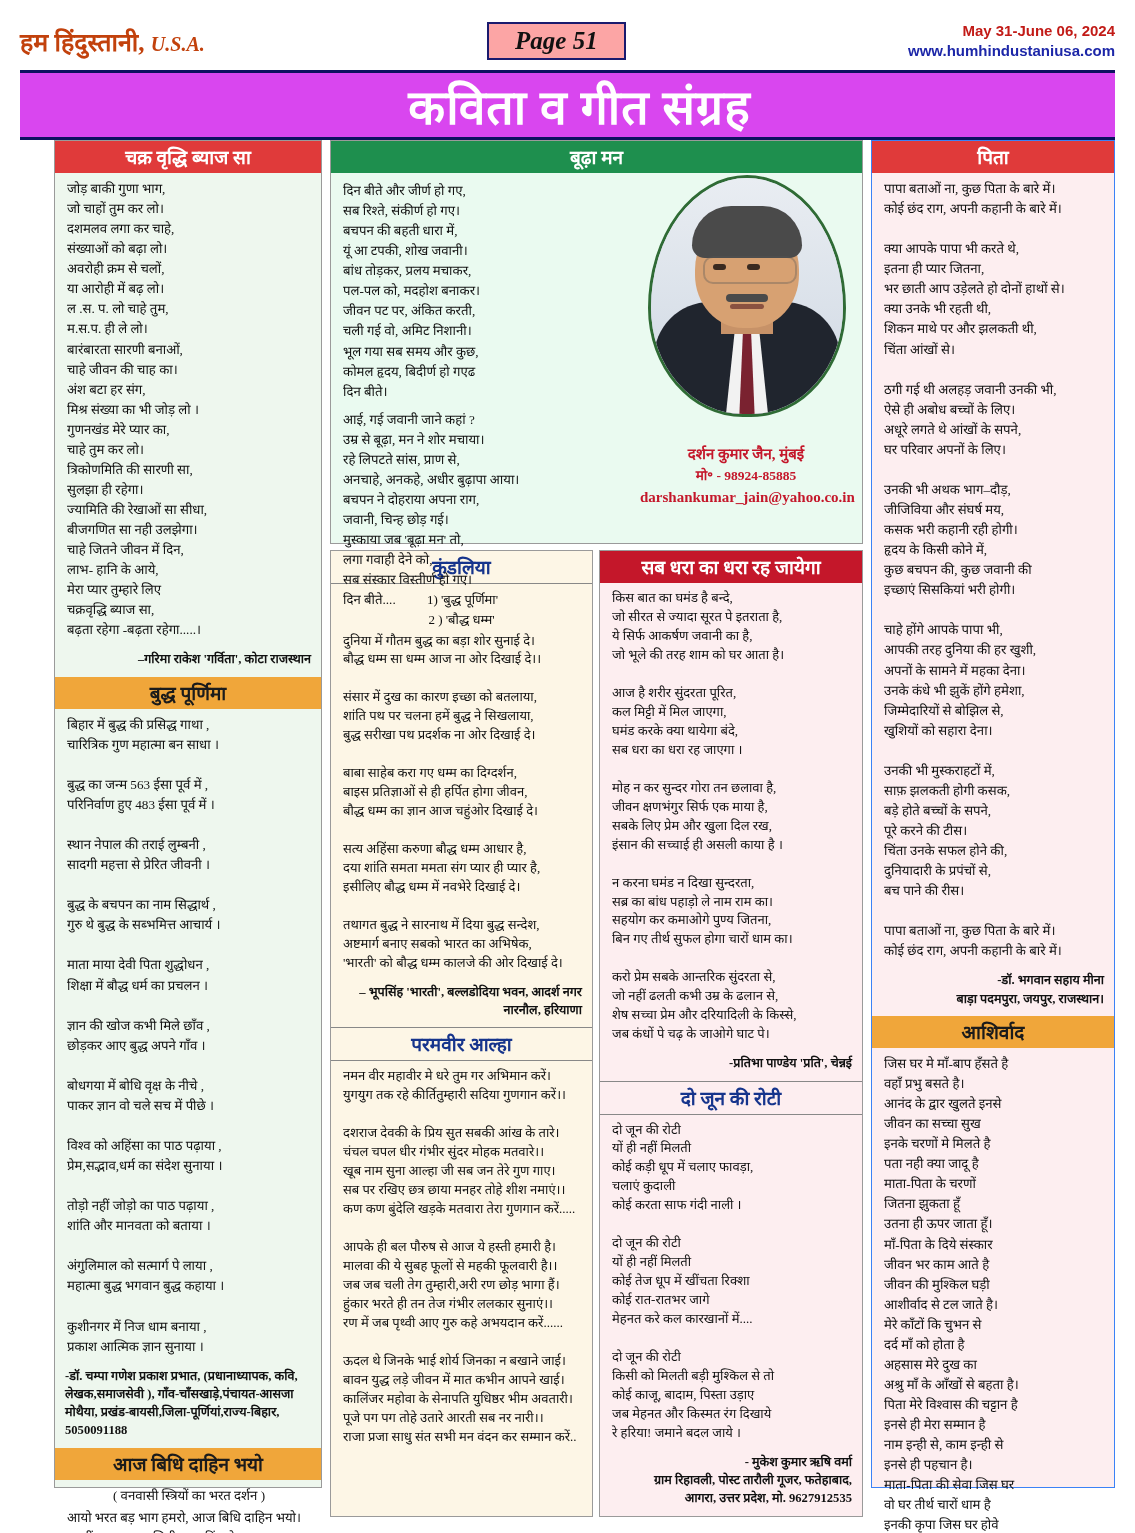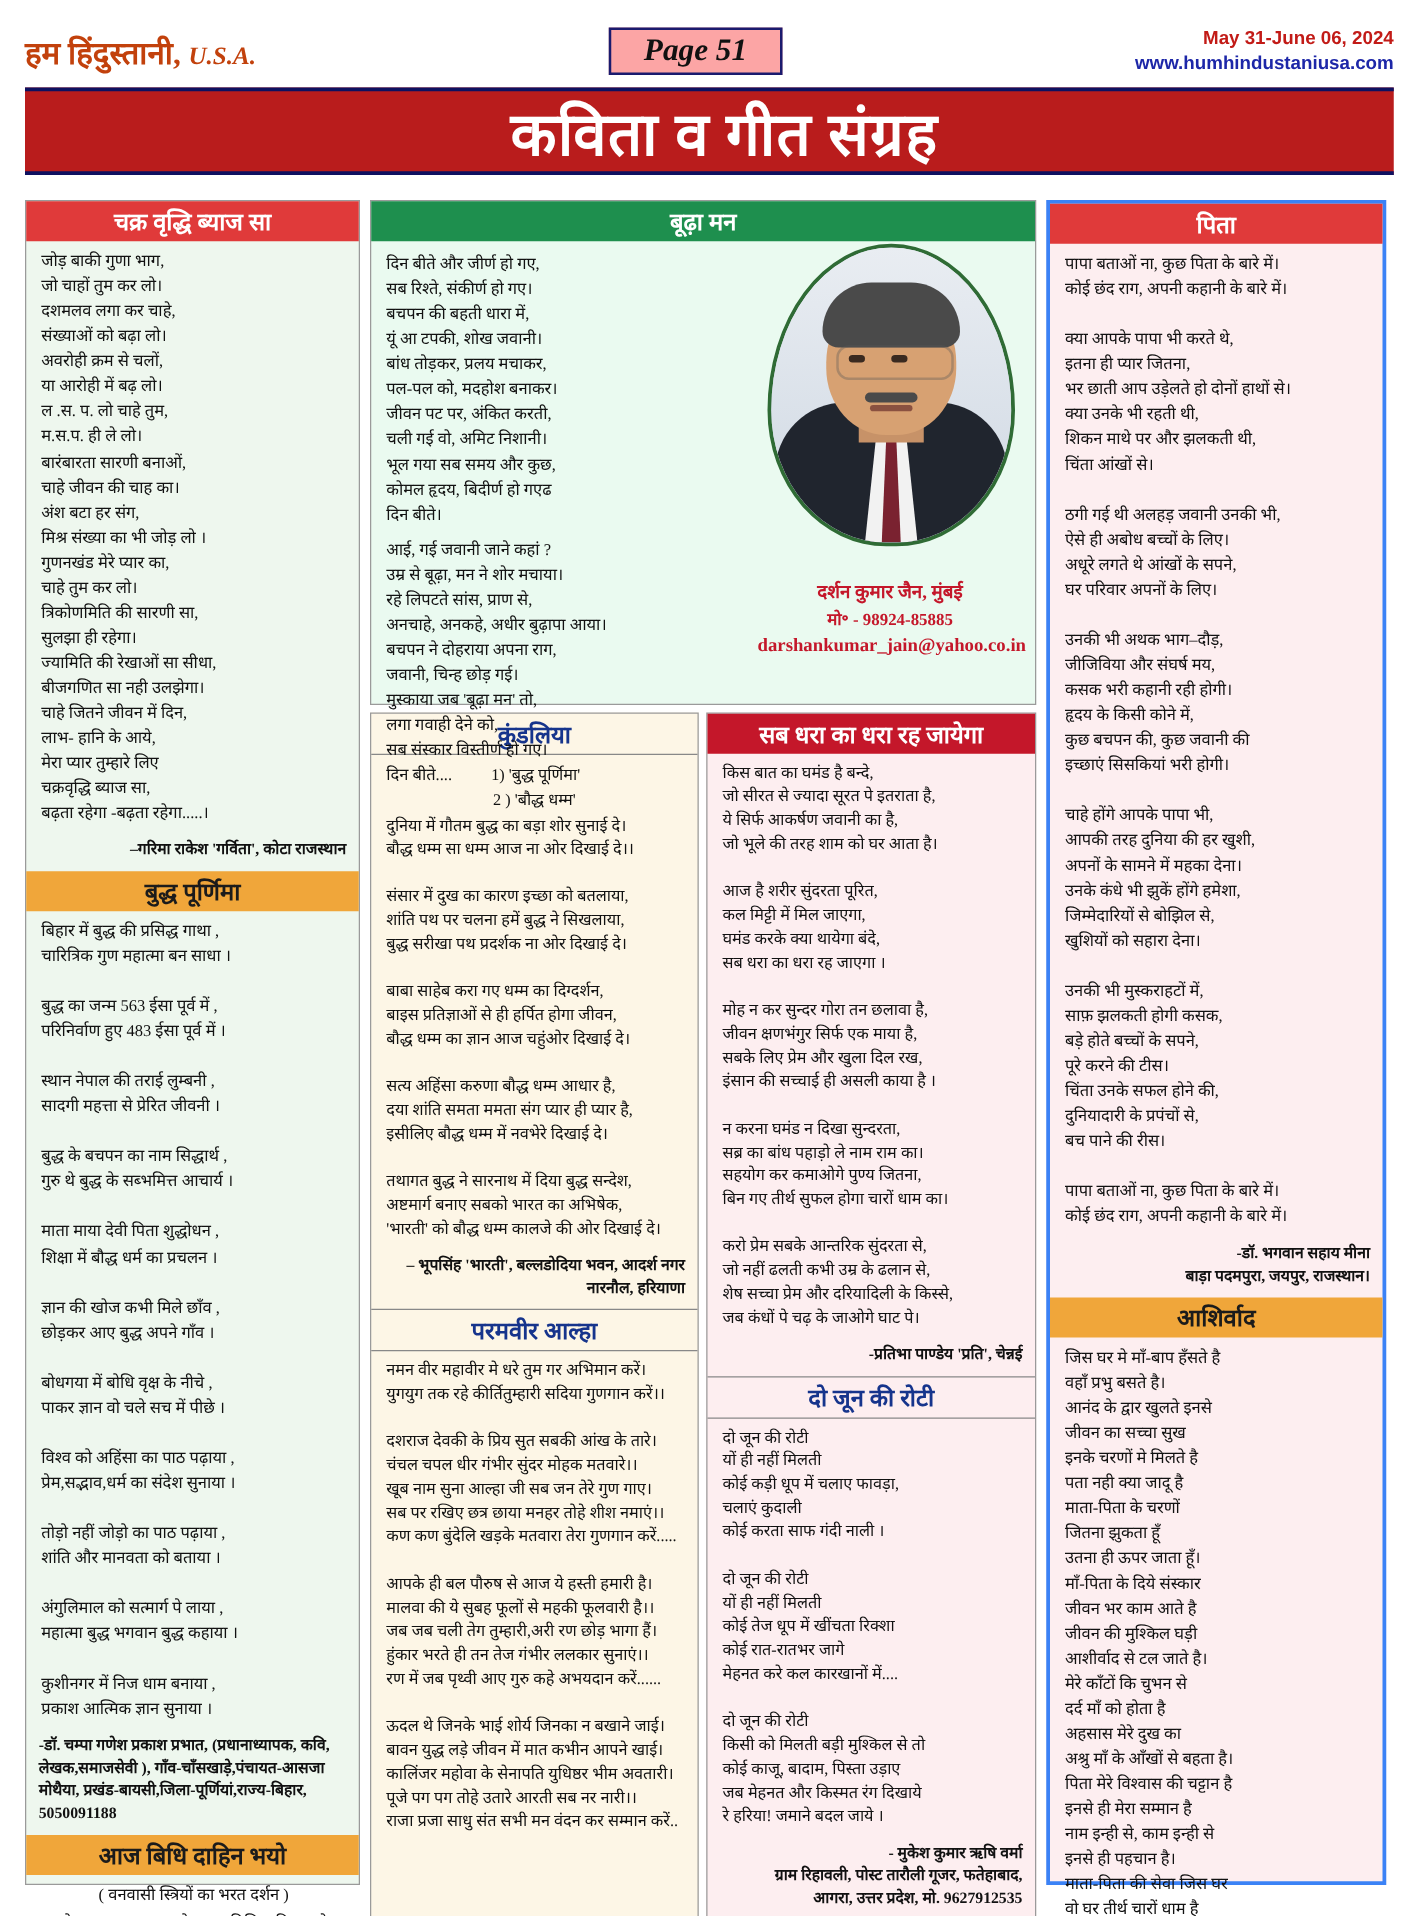--- a/index.html
+++ b/index.html
@@ -7,28 +7,28 @@
   .page{width:1135px;height:1533px;position:relative;background:#fff;box-sizing:border-box;padding:18px 20px 10px 20px;}
   
   .masthead{display:flex;align-items:center;justify-content:space-between;height:46px;}
   .mast-left{font-family:"Liberation Serif", serif;font-weight:bold;font-size:25px;color:#c2410c;white-space:nowrap;}
   .mast-left .usa{font-style:italic;font-size:20px;}
   .pagebox{background:#fca5a5;border:2px solid #1a1a6e;padding:3px 26px;font-family:"Liberation Serif",serif;font-style:italic;font-weight:bold;font-size:25px;color:#111;}
   .mast-right{text-align:right;line-height:1.35;}
   .mast-date{color:#c21b17;font-weight:bold;font-size:15px;}
   .mast-site{color:#1d27a8;font-weight:bold;font-size:15px;}
   
-  .banner{margin-top:6px;background:#b91c1c;border-top:3px solid #0e1160;border-bottom:3px solid #0e1160;height:64px;display:flex;align-items:center;justify-content:center;padding-left:24px;}
+  .banner{margin-top:6px;background:#d946ef;border-top:3px solid #0e1160;border-bottom:3px solid #0e1160;height:64px;display:flex;align-items:center;justify-content:center;padding-left:24px;}
   .banner h1{margin:0;color:#ffffff;font-family:"Liberation Serif",serif;font-weight:bold;font-size:48px;letter-spacing:1px;}
   
-  .grid{display:flex;gap:8px;margin-top:20px;height:1348px;}
+  .grid{display:flex;gap:8px;margin-top:0;height:1348px;justify-content:flex-end;}
   .col{box-sizing:border-box;}
   .col1{width:268px;border:1px solid #9a9a9a;background:#eef7ee;padding:0;}
   .col2{width:533px;display:flex;flex-direction:column;gap:6px;}
-  .col3{width:272px;border:3px solid #3b82f6;background:#fdeef0;}
+  .col3{width:244px;border:1px solid #3b82f6;background:#fdeef0;}
   
   .hdr{color:#fff;font-family:"Liberation Serif",serif;font-weight:bold;font-size:19px;text-align:center;padding:3px 0;}
   .hdr.red{background:#e03a3a;}
   .hdr.orange{background:#f0a63a;color:#1b1b1b;}
   .hdr.darkred{background:#c4172a;}
   .hdr.plain{background:none;color:#16348c;border-bottom:1px solid #888;}
   .poem{font-family:"Liberation Serif",serif;font-size:13.2px;line-height:1.52;color:#111;padding:6px 10px 8px 12px;white-space:pre-line;}
   .sig{font-family:"Liberation Serif",serif;font-size:12.6px;line-height:1.45;text-align:right;font-weight:bold;color:#111;padding:2px 10px 8px 10px;white-space:pre-line;}
   
   .boxA{border:1px solid #9a9a9a;background:#eafaf0;position:relative;height:404px;box-sizing:border-box;}

